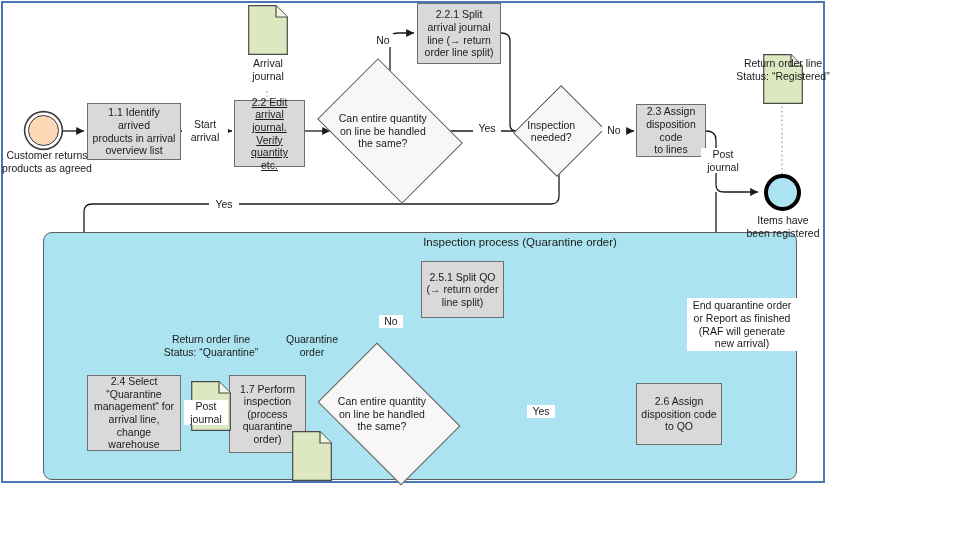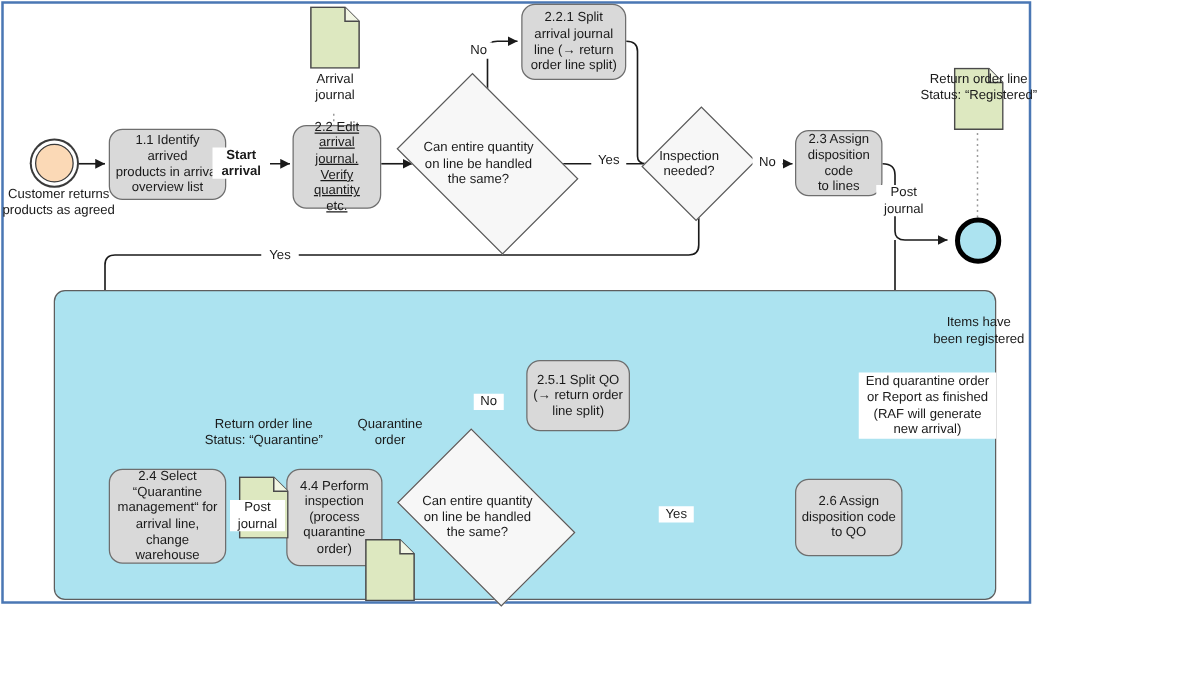--- a/index.html
+++ b/index.html
@@ -37,21 +37,21 @@
     pointer-events: none;
   }
   .node {
     position: absolute;
     box-sizing: border-box;
   }
   
   .task {
     background: #d9d9d9;
     border: 1.3px solid #6e6e6e;
-    border-radius: 11px;
+    border-radius: 0;
     display: flex;
     align-items: center;
     justify-content: center;
     text-align: center;
     color: #1a1a1a;
     font-size: 10.5px;
     line-height: 12.6px;
     padding: 2px 3px;
     box-shadow: 0 0 0 0 transparent;
   }
@@ -190,27 +190,28 @@
 
     <g stroke="#9a9a9a" stroke-width="1.2" fill="none" stroke-dasharray="1.6,2.8">
       <path d="M267,91 L267,104"></path>
       <path d="M782,80 L782,178"></path>
       <path d="M232,318 L251,318 Q256,318 256,324 L256,372"></path>
       <path d="M312,318 L292,318 Q287,318 287,324 L287,372"></path>
     </g>
   </svg>
 
   <div class="node pool" style="left:43px; top:232px; width:754px; height:248px;"></div>
+  <div class="pool-title" style="left:320px; top:236px; width:400px;">Inspection process (Quarantine order)</div>
 
   <div class="node start-event" style="left:28px; top:115px; width:31px; height:31px;"></div>
   <div class="caption" style="left:-8px; top:149px; width:110px; white-space:pre-line;">Customer returns
 products as agreed</div>
 
   <div class="node end-event" style="left:764px; top:174px; width:37px; height:37px;"></div>
-  <div class="caption" style="left:728px; top:214px; width:110px; white-space:pre-line;margin-top:38px;">Items have
+  <div class="caption" style="left:728px; top:214px; width:110px; white-space:pre-line;">Items have
 been registered</div>
 
   <div class="node task" style="left:87px; top:103px; width:94px; height:57px;">
     <span style="white-space:pre-line;">1.1 Identify arrived
 products in arrival
 overview list</span>
   </div>
 
   <div class="node task" style="left:234px; top:100px; width:71px; height:67px;text-decoration:underline;">
     <span style="white-space:pre-line;">2.2  Edit
@@ -234,28 +235,28 @@
 
   <div class="node task" style="left:87px; top:375px; width:94px; height:76px;">
     <span style="white-space:pre-line;">2.4 Select
 “Quarantine
 management“ for
 arrival line, change
 warehouse</span>
   </div>
 
   <div class="node task" style="left:229px; top:375px; width:77px; height:78px;">
-    <span style="white-space:pre-line;">4.4 Perform
+    <span style="white-space:pre-line;">1.7 Perform
 inspection
 (process
 quarantine
 order)</span>
   </div>
 
-  <div class="node task" style="left:421px; top:288px; width:83px; height:57px;">
+  <div class="node task" style="left:421px; top:261px; width:83px; height:57px;">
     <span style="white-space:pre-line;">2.5.1 Split QO
 (→ return order
 line split)</span>
   </div>
 
   <div class="node task" style="left:636px; top:383px; width:86px; height:62px;">
     <span style="white-space:pre-line;">2.6 Assign
 disposition code
 to QO</span>
   </div>
@@ -309,21 +310,21 @@
 
   <div class="node doc" style="left:292px; top:281px; width:40px; height:50px;">
     <svg width="40" height="50" viewBox="0 0 40 50" xmlns="http://www.w3.org/2000/svg">
       <path d="M0.7,0.7 L28,0.7 L39.3,12 L39.3,49.3 L0.7,49.3 Z" fill="#dde8c0" stroke="#4a4a4a" stroke-width="1.2"></path>
       <path d="M28,0.7 L28,12 L39.3,12" fill="#f2f6e4" stroke="#4a4a4a" stroke-width="1.2"></path>
     </svg>
   </div>
   <div class="caption" style="left:272px; top:333px; width:80px; white-space:pre-line;">Quarantine
 order</div>
 
-  <div class="edge-label" style="left:170px; top:118px; width:44px;font-weight:bold;">Start
+  <div class="edge-label" style="left:182px; top:118px; width:44px;">Start
 arrival</div>
 
   <div class="edge-label" style="left:372px; top:34px; width:20px;">No</div>
 
   <div class="edge-label" style="left:473px; top:122px; width:26px;">Yes</div>
 
   <div class="edge-label" style="left:602px; top:124px; width:22px;">No</div>
 
   <div class="edge-label" style="left:209px; top:198px; width:28px;">Yes</div>
 

